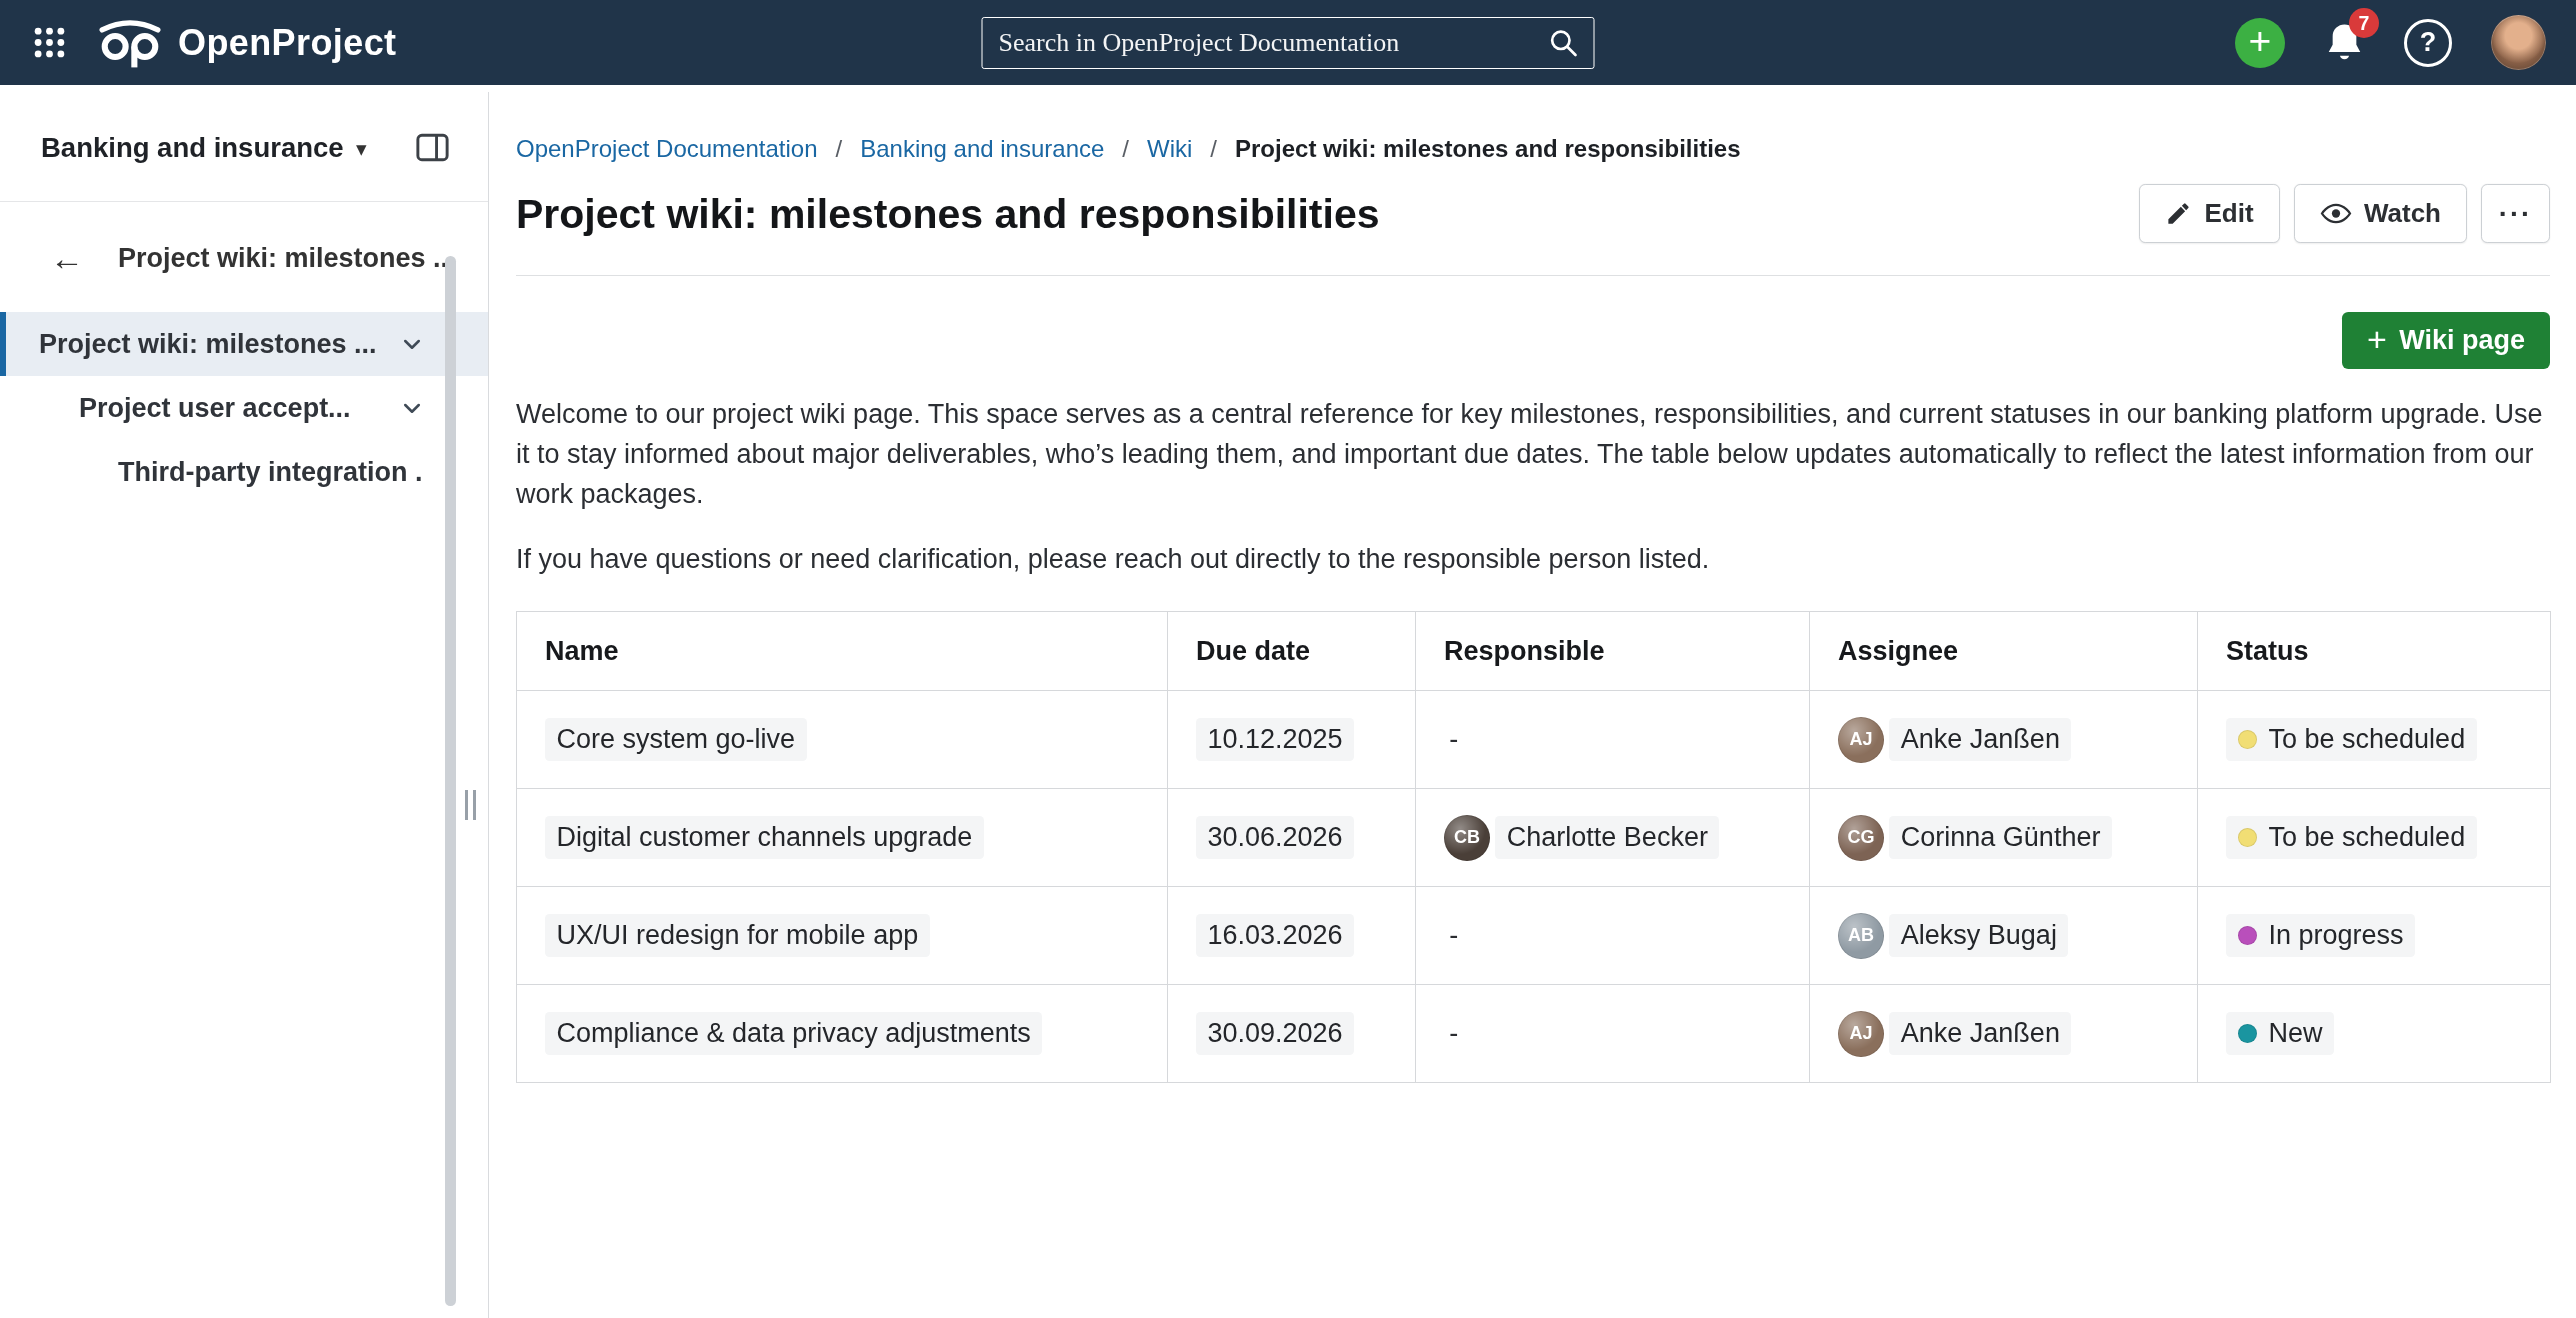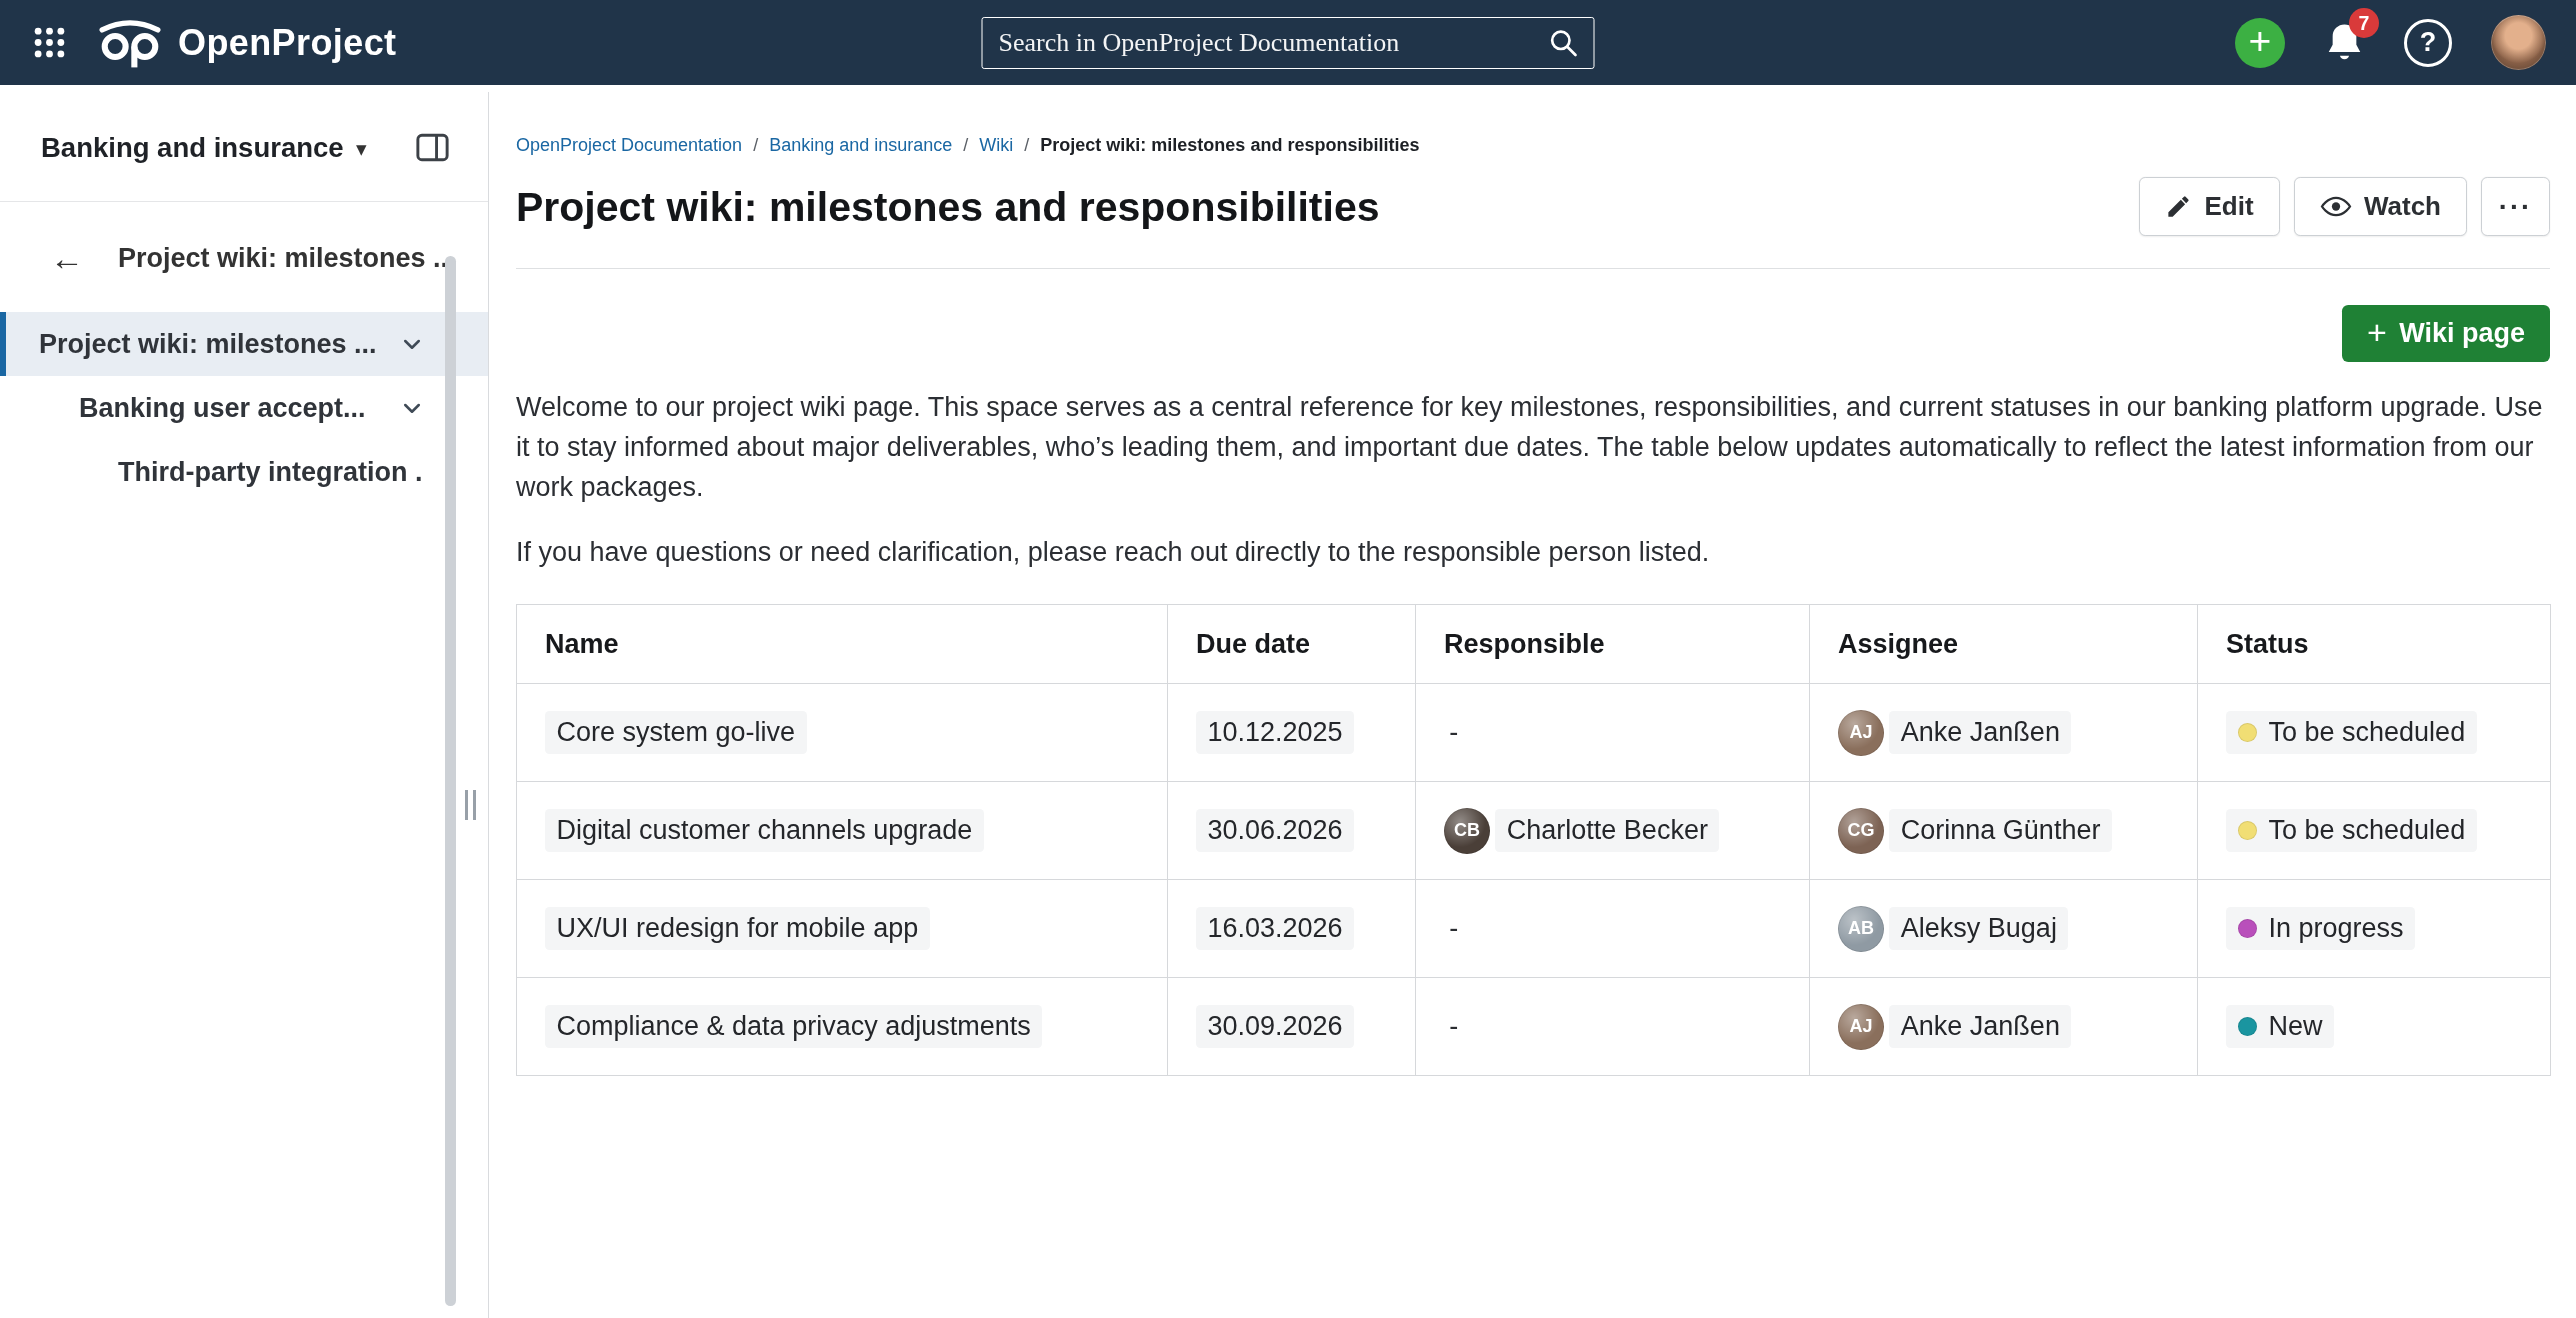--- a/index.html
+++ b/index.html
@@ -101,21 +101,21 @@
   }
   .resize-handle {
     position: absolute; right: 12.4px; top: 698px;
     width: 10.7px; height: 30px;
     border-left: 3.6px solid #98a0a8; border-right: 3.6px solid #98a0a8;
     cursor: col-resize;
   }
 
   
   .main { position: absolute; top: 92px; left: 490px; right: 0; bottom: 0; padding: 0 26px; overflow: hidden; }
-  .breadcrumb { margin-top: 43px; display: flex; align-items: center; gap: 11px; font-size: 18px; }
+  .breadcrumb { margin-top: 43px; display: flex; align-items: center; gap: 18px; font-size: 24px; }
   .bc-link { color: var(--link-blue, #1a67a3); cursor: pointer; }
   .bc-sep { color: #5a5f66; }
   .bc-current { color: #1d2025; font-weight: 700; }
 
   .title-row { display: flex; align-items: center; margin-top: 21px; }
   h1 { margin: 0; font-size: 41px; font-weight: 700; color: #141619; line-height: 50px; }
   .title-actions { margin-left: auto; display: flex; gap: 14px; }
   .btn {
     display: inline-flex; align-items: center; justify-content: center; gap: 12.4px;
     height: 59px; padding: 0 25px;
@@ -245,21 +245,21 @@
   <nav class="wiki-tree">
       <div class="tree-item indent-0 selected bold">
         <span class="tree-label">Project wiki: milestones ...</span>
         <span class="chev">
           <svg width="24" height="24" viewBox="0 0 16 16" fill="none" stroke="#3f4a56" stroke-width="1.7" stroke-linecap="round" stroke-linejoin="round">
             <polyline points="3.5,6 8,10.5 12.5,6"></polyline>
           </svg>
         </span>
       </div>
       <div class="tree-item indent-1 bold">
-        <span class="tree-label">Banking user accept...</span>
+        <span class="tree-label">Project user accept...</span>
         <span class="chev">
           <svg width="24" height="24" viewBox="0 0 16 16" fill="none" stroke="#3f4a56" stroke-width="1.7" stroke-linecap="round" stroke-linejoin="round">
             <polyline points="3.5,6 8,10.5 12.5,6"></polyline>
           </svg>
         </span>
       </div>
       <div class="tree-item indent-2">
         <span class="tree-label">Third-party integration ...</span>
       </div>
     </nav>

